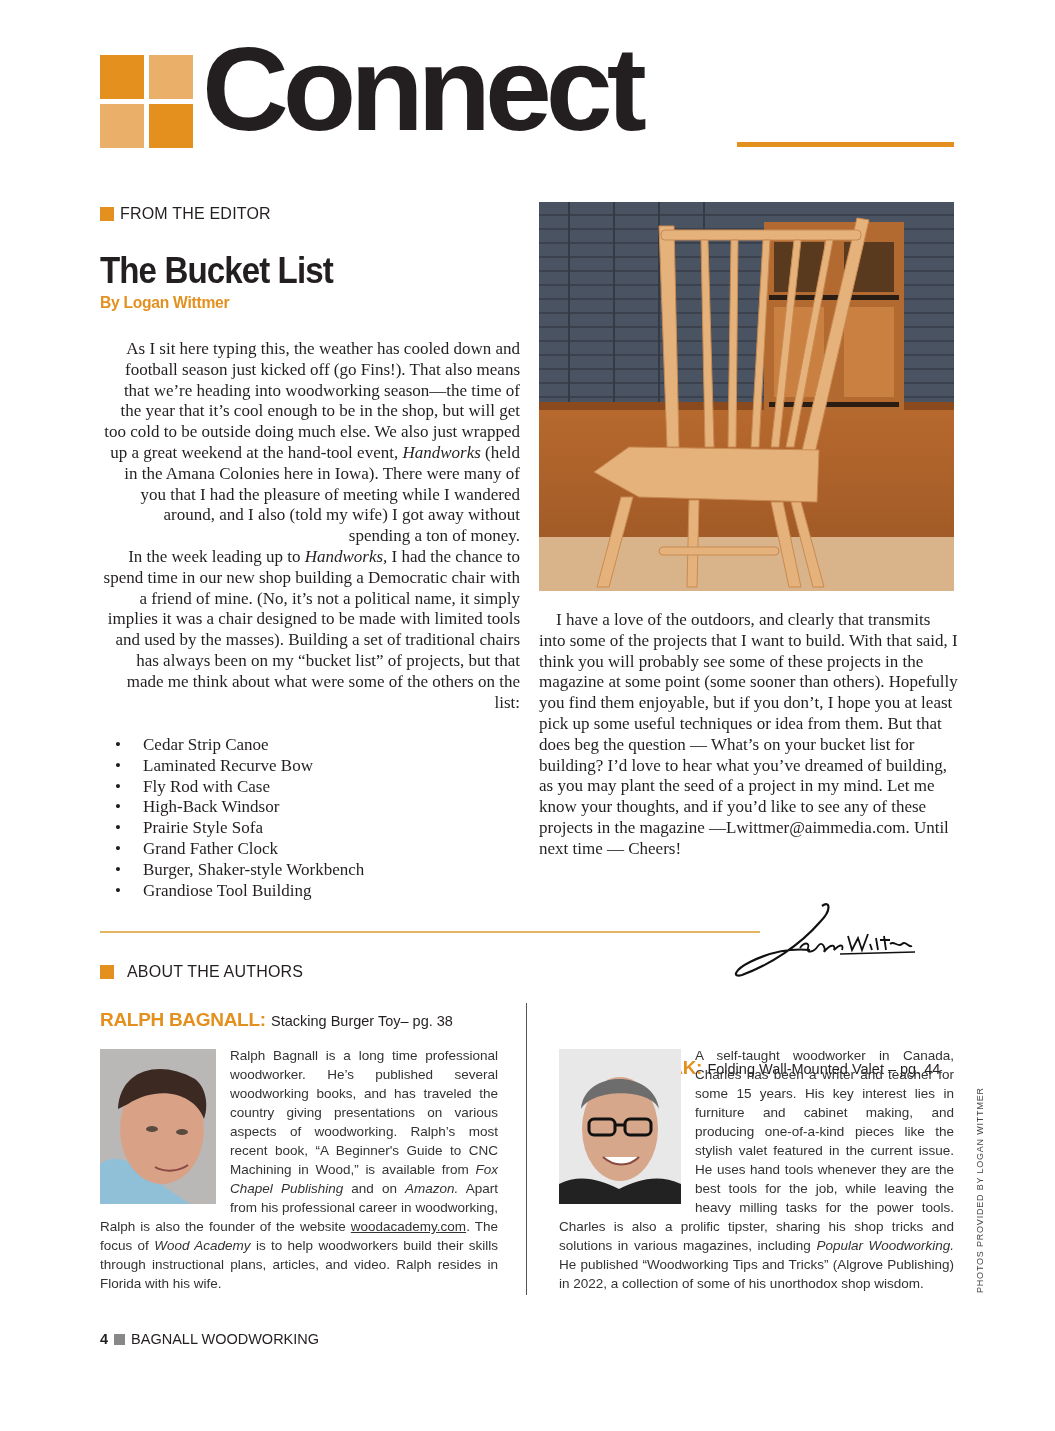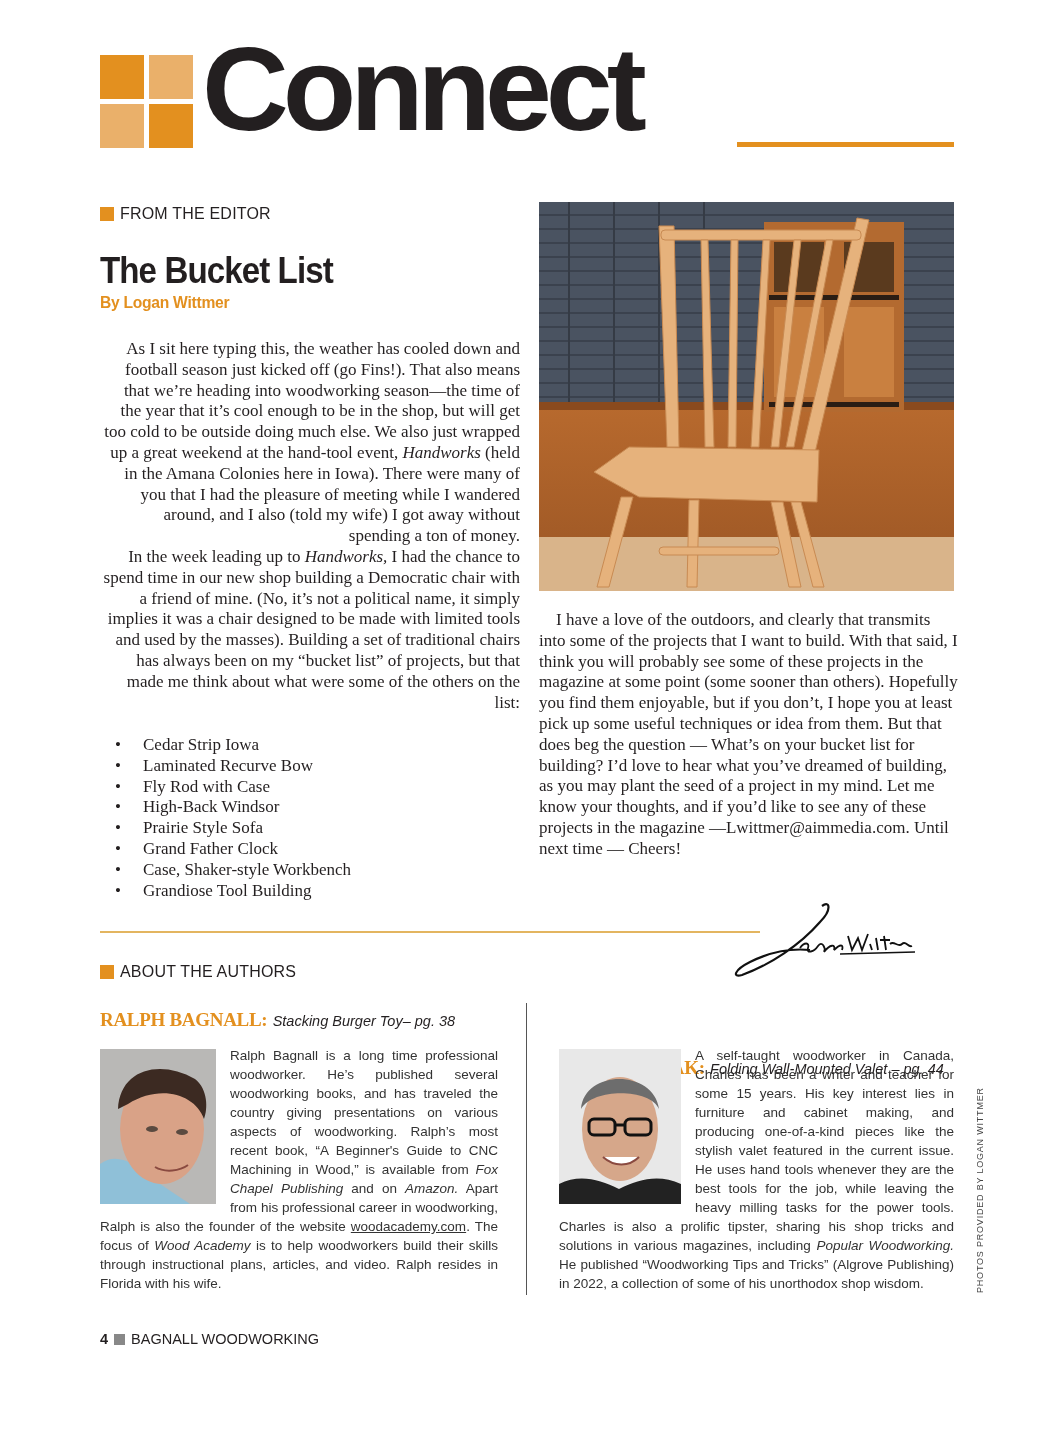--- a/index.html
+++ b/index.html
@@ -32,22 +32,22 @@
   .bucket-list li { position: relative; padding-left: 28px; }
   .bucket-list li::before { content: "•"; position: absolute; left: 0; top: 0; }
 
   .photo-chair { position: absolute; left: 539px; top: 202px; width: 415px; height: 389px; overflow: hidden; background: #4d5664; }
 
   .divider { position: absolute; left: 100px; top: 931px; width: 660px; height: 2px; background: #e3b560; }
   .signature { position: absolute; left: 730px; top: 900px; width: 190px; height: 80px; }
 
   
   .author-head { position: absolute; font-family: "Liberation Sans", sans-serif; font-size: 19px; line-height: 22px; white-space: nowrap; }
-  .author-head .name { font-weight: 700; color: #e3901f; letter-spacing: -0.3px; font-family: Liberation Serif, serif; }
-  .author-head .work { font-style: italic; font-size: 14.5px; color: #231f20; }
+  .author-head .name { font-weight: 700; color: #e3901f; letter-spacing: -0.3px; }
+  .author-head .work { font-size: 14.5px; color: #231f20; }
   .author-bio { position: absolute; font-family: "Liberation Sans", sans-serif; font-size: 13.5px; line-height: 19px; color: #333; text-align: justify; }
   .author-bio i { font-style: italic; }
   .author-bio u { }
   .author-photo { position: absolute; overflow: hidden; }
   .col-sep { position: absolute; left: 526px; top: 1003px; width: 1px; height: 292px; background: #555; }
 
   .photo-credit { position: absolute; left: 975px; top: 1293px; transform: rotate(-90deg); transform-origin: left top; font-family: "Liberation Sans", sans-serif; font-size: 9px; letter-spacing: 0.8px; color: #444; white-space: nowrap; }
 
   .folio { position: absolute; left: 100px; top: 1331px; font-family: "Liberation Sans", sans-serif; font-size: 14.5px; color: #231f20; display: flex; align-items: center; }
   .folio .pg { font-weight: 700; margin-right: 6px; }
@@ -71,27 +71,27 @@
 </div>
 <h1 class="title">The Bucket List</h1>
 <div class="byline">By Logan Wittmer</div>
 
 <div class="body-col col-left">
   <p><span>As I sit here typing this, the weather has cooled down and football season just kicked off (go Fins!). That also means that we’re heading into woodworking season—the time of the year that it’s cool enough to be in the shop, but will get too cold to be outside doing much else. We also just wrapped up a great weekend at the hand-tool event, </span><i>Handworks</i><span> (held in the Amana Colonies here in Iowa). There were many of you that I had the pleasure of meeting while I wandered around, and I also (told my wife) I got away without spending a ton of money.</span></p>
   <p class="indent"><span>In the week leading up to </span><i>Handworks,</i><span> I had the chance to spend time in our new shop building a Democratic chair with a friend of mine. (No, it’s not a political name, it simply implies it was a chair designed to be made with limited tools and used by the masses). Building a set of traditional chairs has always been on my “bucket list” of projects, but that made me think about what were some of the others on the list:</span></p>
 </div>
 
 <ul class="bucket-list">
-  <li>Cedar Strip Iowa</li>
+  <li>Cedar Strip Canoe</li>
   <li>Laminated Recurve Bow</li>
   <li>Fly Rod with Case</li>
   <li>High-Back Windsor</li>
   <li>Prairie Style Sofa</li>
   <li>Grand Father Clock</li>
-  <li>Case, Shaker-style Workbench</li>
+  <li>Burger, Shaker-style Workbench</li>
   <li>Grandiose Tool Building</li>
 </ul>
 
 <div class="photo-chair" title="Democratic chair in workshop">
   <svg width="415" height="389" viewBox="0 0 415 389">
     <defs>
       <pattern id="siding" width="415" height="14" patternUnits="userSpaceOnUse">
         <rect width="415" height="14" fill="#4a5361"></rect>
         <rect y="12" width="415" height="2" fill="#3b424e"></rect>
       </pattern>
@@ -141,21 +141,21 @@
 <div class="divider"></div>
 <div class="signature" title="Logan Wittmer">
   <svg width="190" height="80" viewBox="0 0 190 80">
     <path d="M92 6 C 100 0, 102 10, 90 22 C 70 45, 40 65, 12 75 C 2 78, 4 70, 20 62 C 40 52, 60 48, 80 50" fill="none" stroke="#111" stroke-width="2.2"></path>
     <path d="M70 48 C 74 42, 80 42, 78 48 C 76 54, 84 52, 88 46 C 92 40, 96 48, 94 52 C 100 44, 106 44, 104 50 C 110 44, 114 44, 112 50" fill="none" stroke="#111" stroke-width="1.8"></path>
     <path d="M118 36 L 122 50 L 128 38 L 132 50 L 138 34 M140 44 L 142 50 M146 38 L 148 50 M150 40 L 160 40 M154 36 L 156 50 M160 44 C 164 40, 168 48, 172 44 C 176 40, 178 48, 182 46" fill="none" stroke="#111" stroke-width="1.8"></path>
     <path d="M110 54 L 185 52" fill="none" stroke="#111" stroke-width="1.6"></path>
   </svg>
 </div>
 
-<div class="kicker" style="left:100px; top:963px;">
+<div class="kicker" style="left:100px; top:963px;gap:7px;">
   <span class="box"></span>
   <span>ABOUT THE AUTHORS</span>
 </div>
 
 <div class="author-head" style="left:100px; top:1009px;">
   <span class="name">RALPH BAGNALL:</span>
   <span class="work">Stacking Burger Toy– pg. 38</span>
 </div>
 <div class="author-photo" style="left:100px; top:1049px; width:116px; height:155px; background:#c9ccd0;">
   <svg width="116" height="155" viewBox="0 0 116 155">

